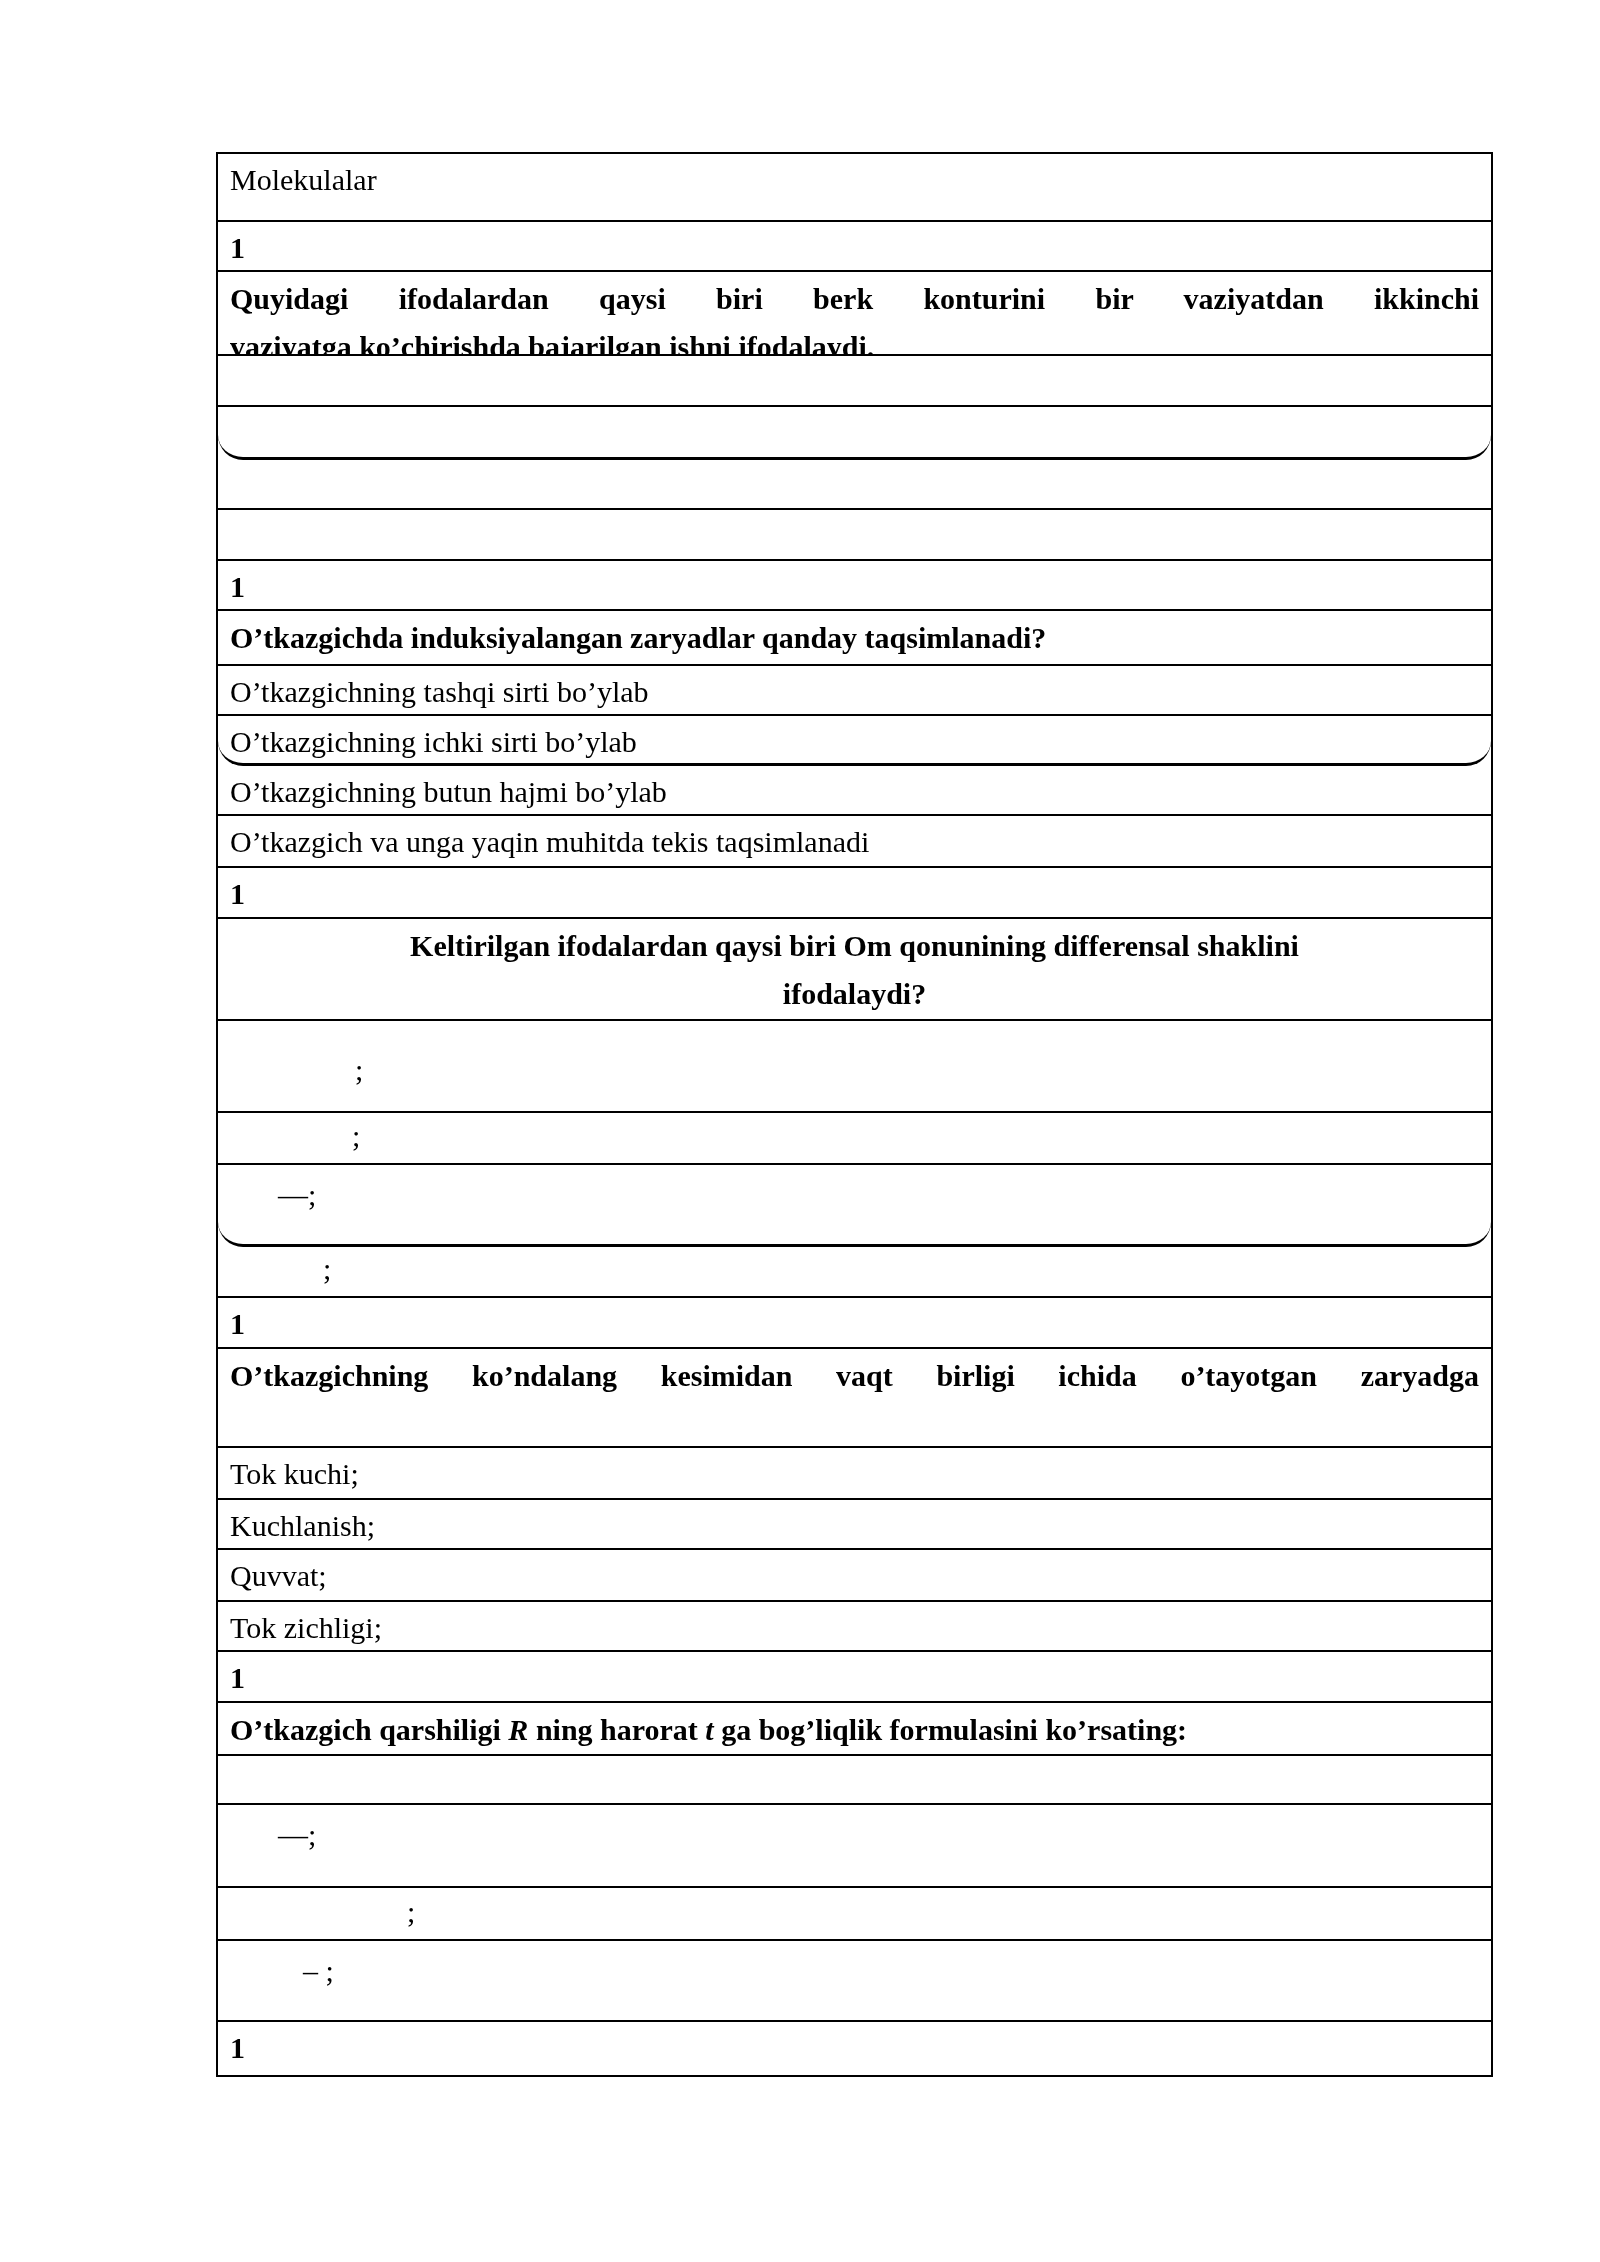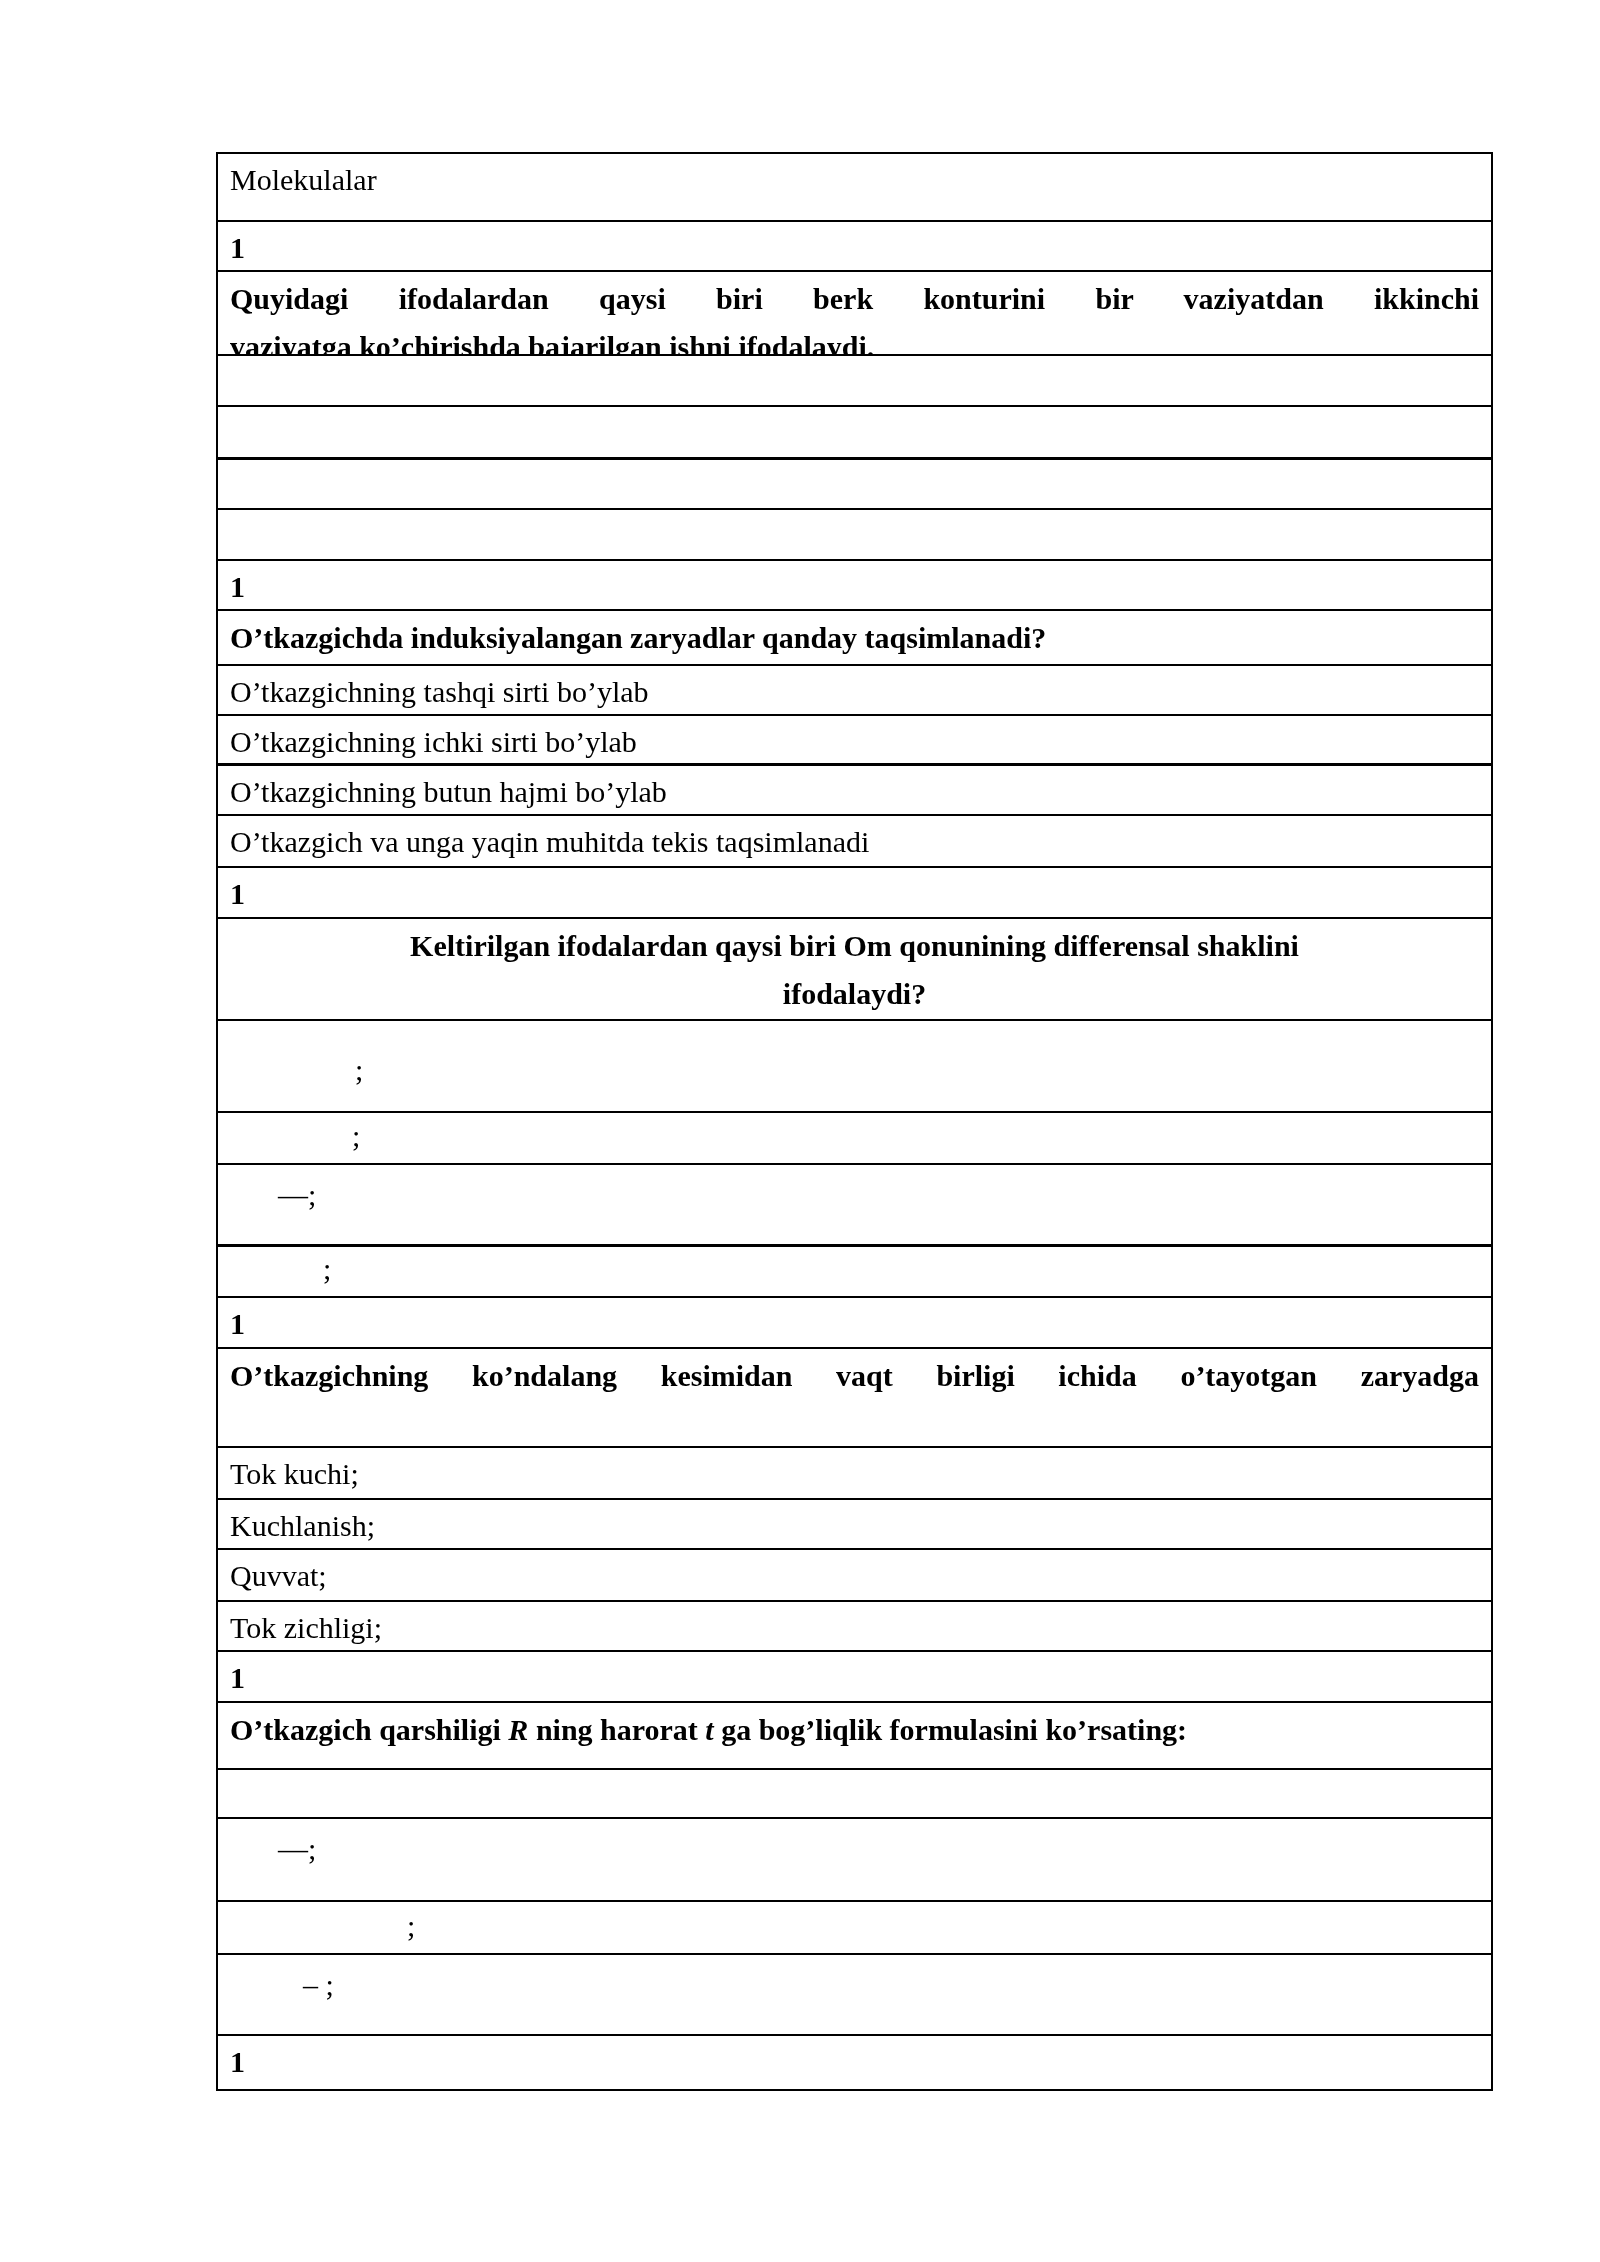--- a/index.html
+++ b/index.html
@@ -35,20 +35,21 @@
     flex-direction: column;
     justify-content: flex-start;
     overflow: hidden;
     background: #ffffff;
   }
   .row:last-child {
     border-bottom: none;
   }
   .row.thick {
     border-bottom-width: 3px;
+    border-radius: 25px;
   }
   .row.num, .row.question {
     font-weight: bold;
   }
   .row.question {
     line-height: 48px;
     padding-top: 3px;
   }
   .row.formula {
     justify-content: flex-end;
@@ -143,21 +144,21 @@
       </div>
       <div class="row plain" style="height: 52px;">
         <span class="cell-text">Quvvat;</span>
       </div>
       <div class="row plain" style="height: 50px;">
         <span class="cell-text">Tok zichligi;</span>
       </div>
       <div class="row num" style="height: 51px;">
         <span class="cell-text">1</span>
       </div>
-      <div class="row question" style="height: 67px;">
+      <div class="row question" style="height: 53px;">
         <div class="lline"><span>O’tkazgich qarshiligi </span><i>R</i><span> ning harorat </span><i>t</i><span> ga bog’liqlik formulasini ko’rsating:</span></div>
       </div>
       <div class="row empty" style="height: 49px;">
         <span class="cell-text"></span>
       </div>
       <div class="row formula" style="height: 83px; padding-left: 60px; padding-bottom: 28px;">
         <span class="cell-text">—;</span>
       </div>
       <div class="row formula" style="height: 53px; padding-left: 189px; padding-bottom: 4px;">
         <span class="cell-text">;</span>

